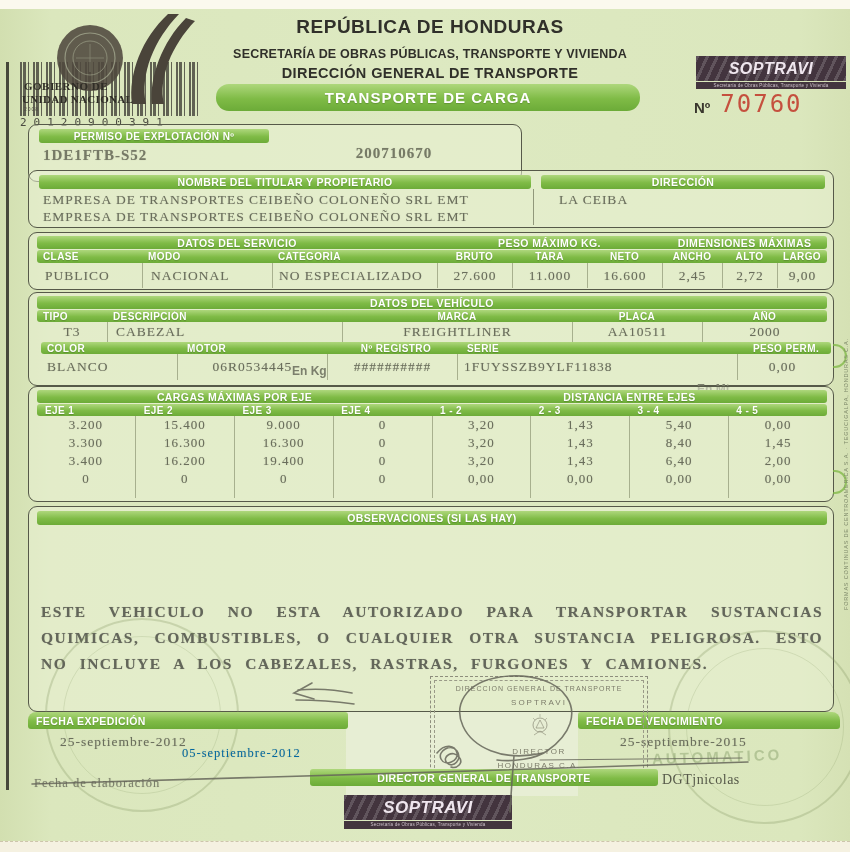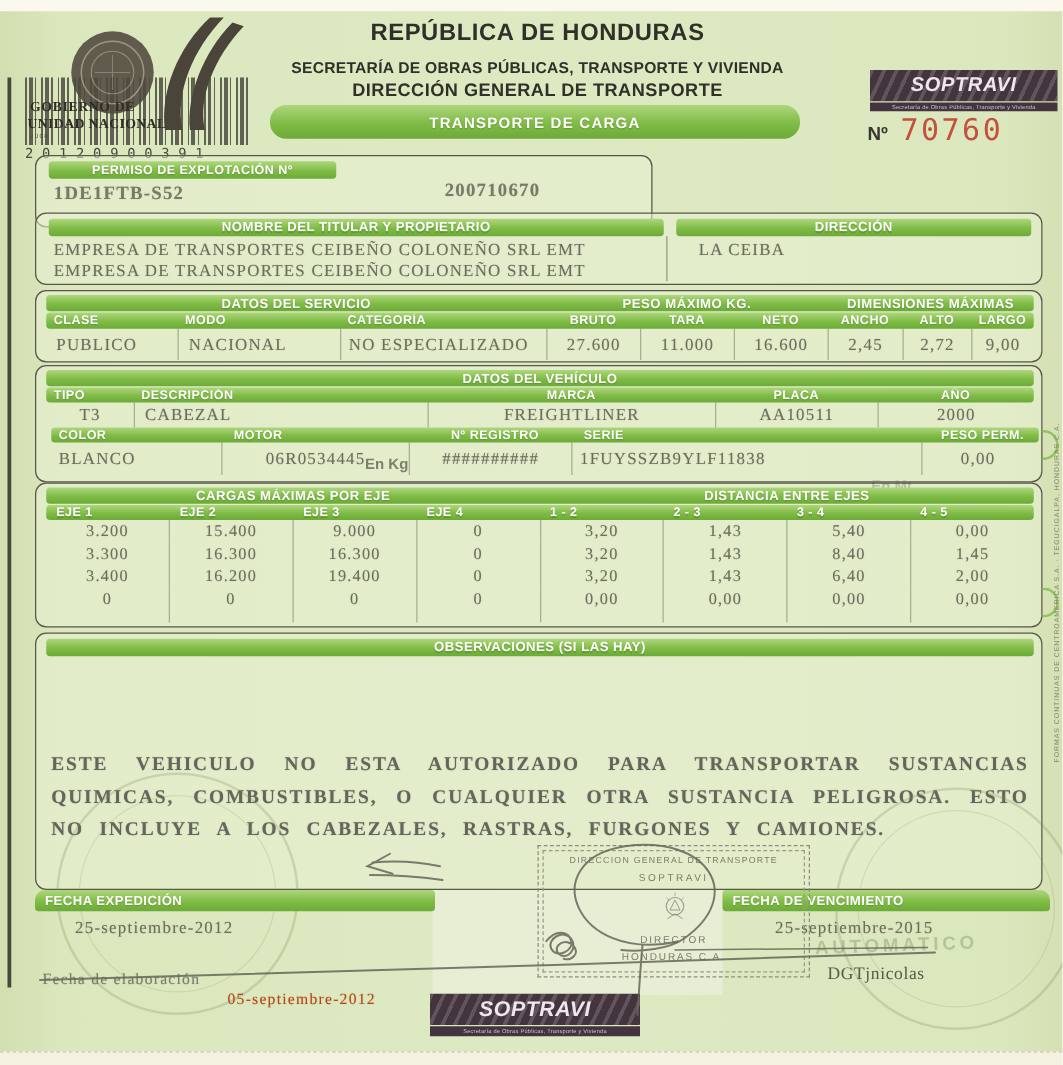--- a/index.html
+++ b/index.html
@@ -55,21 +55,21 @@
     <div class="abs" style="left:4px;top:94px;font-size:5px;color:#4c4a40;letter-spacing:1px;">2008</div>
     <div class="abs" style="left:0;top:104px;font-family:'DejaVu Sans Mono',monospace;font-size:11px;color:#4a4a40;letter-spacing:7px;">20120900391</div>
   </div>
 
   <div class="abs" style="left:190px;top:16px;width:480px;text-align:center;color:#30302a;">
     <div style="font-size:19px;font-weight:bold;letter-spacing:.5px;">REPÚBLICA DE HONDURAS</div>
     <div style="font-size:12.5px;font-weight:bold;margin-top:9px;letter-spacing:.2px;">SECRETARÍA DE OBRAS PÚBLICAS, TRANSPORTE Y VIVIENDA</div>
     <div style="font-size:14.5px;font-weight:bold;margin-top:4px;letter-spacing:.4px;">DIRECCIÓN GENERAL DE TRANSPORTE</div>
   </div>
 
-  <div class="bar center abs" style="left:216px;top:84px;width:424px;height:27px;font-size:12px;letter-spacing:1px;border-radius:13px;">TRANSPORTE DE CARGA</div>
+  <div class="bar center abs" style="left:216px;top:84px;width:424px;height:27px;font-size:15px;letter-spacing:1px;border-radius:13px;">TRANSPORTE DE CARGA</div>
 
   <div class="abs" style="left:696px;top:56px;width:150px;">
     <div class="soptravi" style="height:25px;display:flex;align-items:center;justify-content:center;">
       <div class="stripes"></div>
       <div class="word" style="font-size:16px;">SOPTRAVI</div>
     </div>
     <div class="soptravi-sub" style="height:7px;line-height:7px;margin-top:1px;">Secretaría de Obras Públicas, Transporte y Vivienda</div>
   </div>
   <div class="abs" style="left:694px;top:92px;display:flex;align-items:flex-end;">
     <span style="font-size:15px;font-weight:bold;color:#3a372e;">Nº</span>
@@ -252,24 +252,25 @@
     <div class="abs" style="left:0;top:21px;width:100%;text-align:center;font-size:8px;color:#7c7c6a;letter-spacing:2px;">SOPTRAVI</div>
     <svg class="abs" style="left:99px;top:36px;" width="20" height="30" viewBox="0 0 20 30">
       <circle cx="10" cy="12" r="7" fill="none" stroke="#8a8a76" stroke-width=".9" opacity=".8"></circle>
       <path d="M6,15 L10,7 L14,15 Z M4,22 L10,18 L16,22" fill="none" stroke="#8a8a76" stroke-width=".8" opacity=".8"></path>
       <path d="M10,1 v3 M3,5 l2,2 M17,5 l-2,2" stroke="#8a8a76" stroke-width=".7" opacity=".7"></path>
     </svg>
     <div class="abs" style="left:0;top:70px;width:100%;text-align:center;font-size:8px;color:#7c7c6a;letter-spacing:1.5px;">DIRECTOR</div>
     <div class="abs" style="left:0;top:84px;width:100%;text-align:center;font-size:8px;color:#7c7c6a;letter-spacing:1.5px;">HONDURAS C.A.</div>
   </div>
 
+  <div class="bar center abs" style="left:310px;top:769px;width:348px;height:17px;z-index:6;">DIRECTOR GENERAL DE TRANSPORTE</div>
   <div class="abs" style="left:662px;top:772px;font-family:'Liberation Serif',serif;font-size:14px;color:#565949;letter-spacing:.5px;z-index:6;">DGTjnicolas</div>
 
   <div class="typed abs" style="left:34px;top:776px;font-size:12.5px;color:#7a7e6a;">Fecha de elaboración</div>
-  <div class="typed abs" style="left:182px;top:792px;font-size:12.5px;color:#c2410c;">05-septiembre-2012</div>
+  <div class="typed abs" style="left:182px;top:746px;font-size:12.5px;color:#0369a1;">05-septiembre-2012</div>
 
   <div class="abs" style="left:344px;top:795px;width:168px;z-index:6;">
     <div class="soptravi" style="height:25px;display:flex;align-items:center;justify-content:center;">
       <div class="stripes"></div>
       <div class="word" style="font-size:17px;">SOPTRAVI</div>
     </div>
     <div class="soptravi-sub" style="height:8px;line-height:8px;margin-top:1px;">Secretaría de Obras Públicas, Transporte y Vivienda</div>
   </div>
 
   <svg class="abs" style="left:0;top:0;z-index:7;pointer-events:none;" width="850" height="852" viewBox="0 0 850 852">

